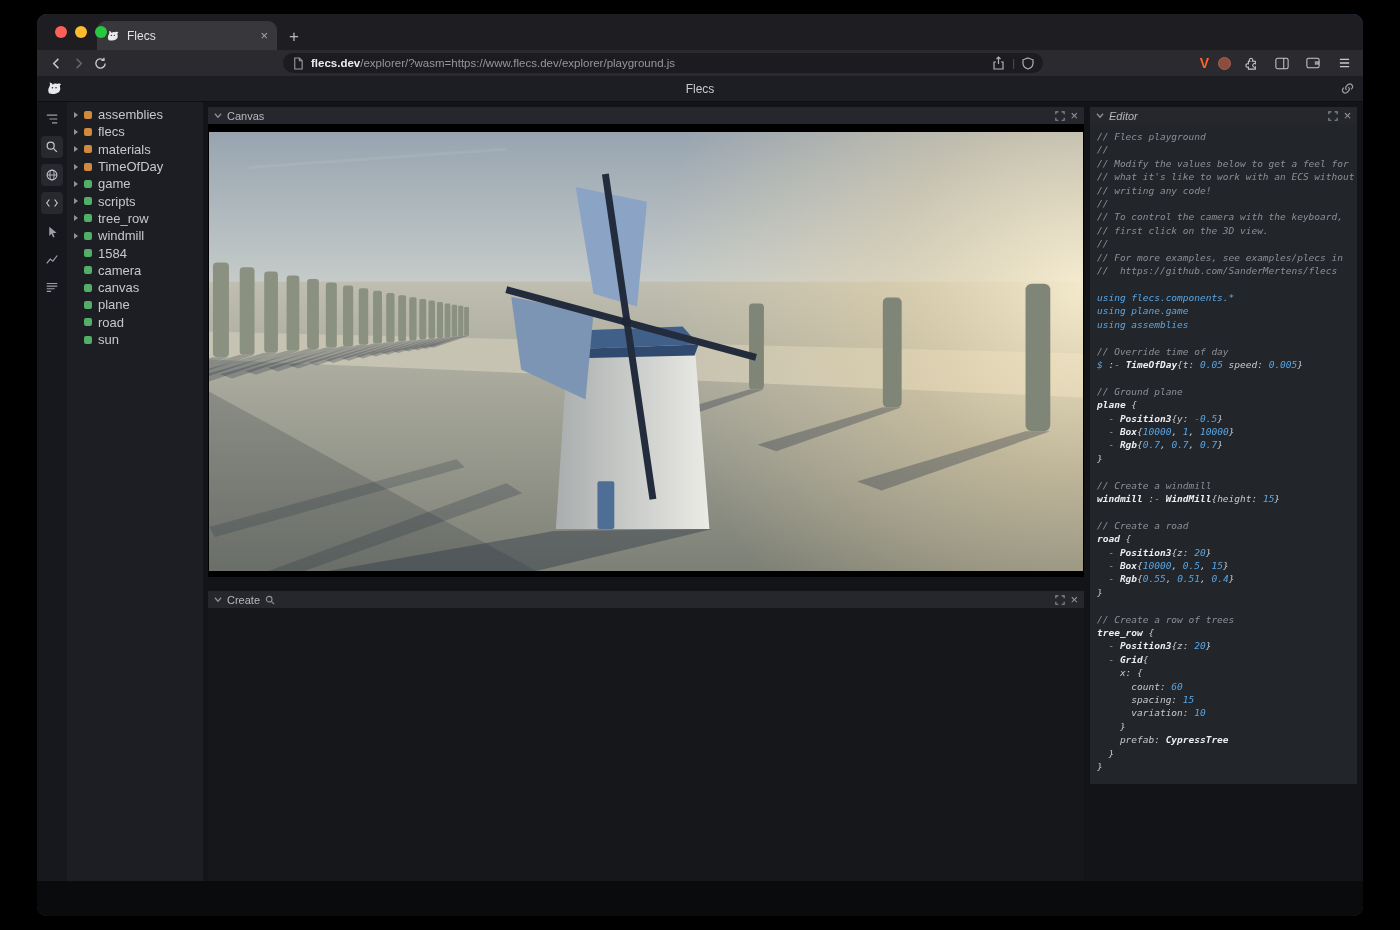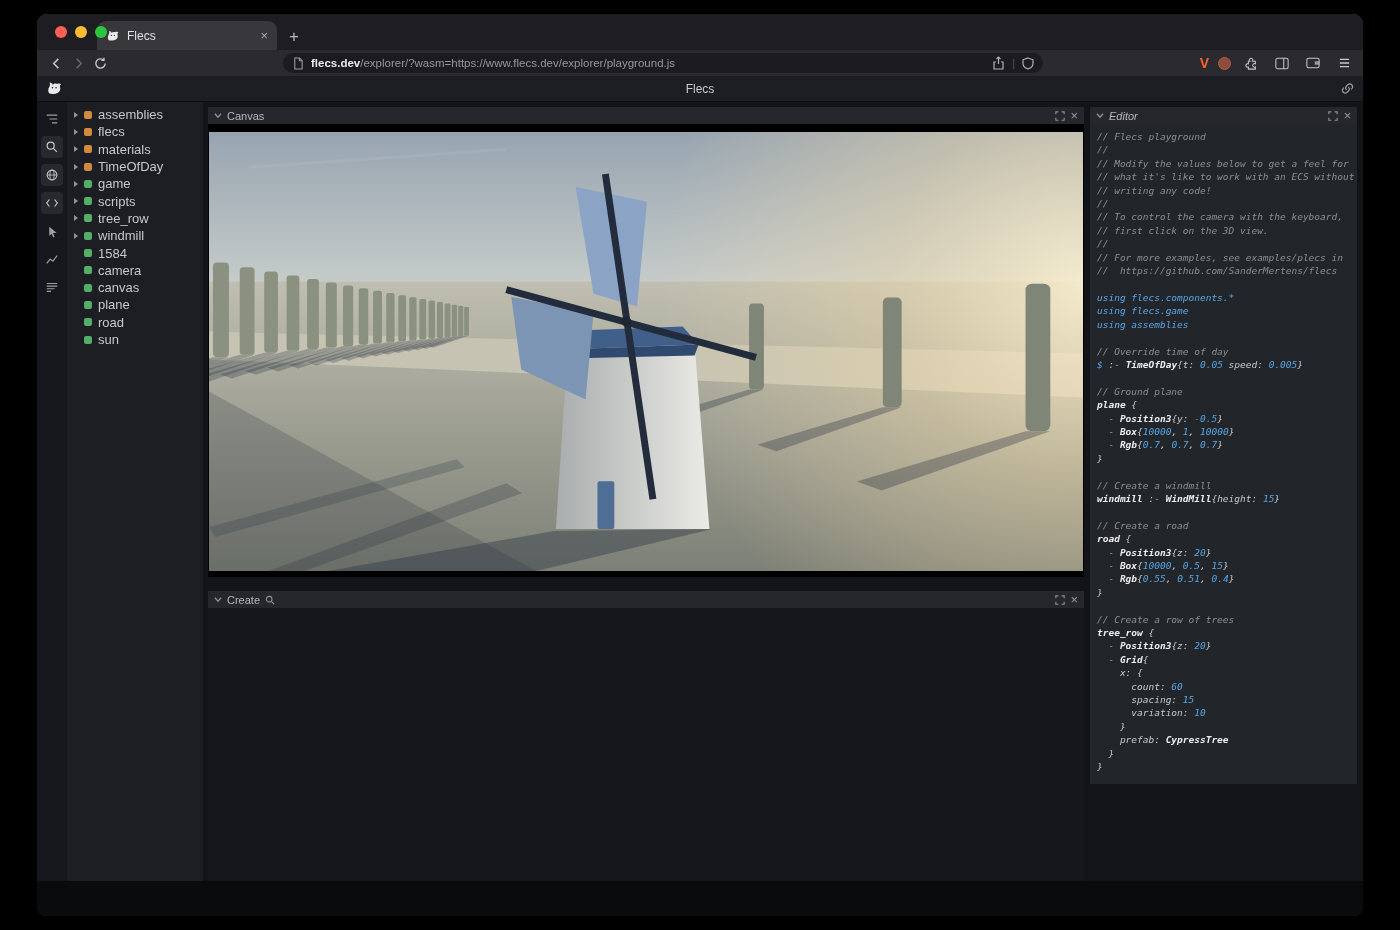--- a/index.html
+++ b/index.html
@@ -469,21 +469,21 @@
               <div class="code-line"><span class="cm">// what it's like to work with an ECS without</span></div>
               <div class="code-line"><span class="cm">// writing any code!</span></div>
               <div class="code-line"><span class="cm">//</span></div>
               <div class="code-line"><span class="cm">// To control the camera with the keyboard,</span></div>
               <div class="code-line"><span class="cm">// first click on the 3D view.</span></div>
               <div class="code-line"><span class="cm">//</span></div>
               <div class="code-line"><span class="cm">// For more examples, see examples/plecs in</span></div>
               <div class="code-line"><span class="cm">//  https://github.com/SanderMertens/flecs</span></div>
               <div class="code-line">&nbsp;</div>
               <div class="code-line"><span class="kw">using flecs.components.*</span></div>
-              <div class="code-line"><span class="kw">using flecs.game</span></div>
+              <div class="code-line"><span class="kw">using plane.game</span></div>
               <div class="code-line"><span class="kw">using assemblies</span></div>
               <div class="code-line">&nbsp;</div>
               <div class="code-line"><span class="cm">// Override time of day</span></div>
               <div class="code-line"><span class="kw">$ </span><span class="tx">:- </span><span class="id">TimeOfDay</span><span class="tx">{t: </span><span class="kw">0.05</span><span class="tx"> speed: </span><span class="kw">0.005</span><span class="tx">}</span></div>
               <div class="code-line">&nbsp;</div>
               <div class="code-line"><span class="cm">// Ground plane</span></div>
               <div class="code-line"><span class="id">plane</span><span class="tx"> {</span></div>
               <div class="code-line"><span class="tx">  - </span><span class="id">Position3</span><span class="tx">{y: </span><span class="kw">-0.5</span><span class="tx">}</span></div>
               <div class="code-line"><span class="tx">  - </span><span class="id">Box</span><span class="tx">{</span><span class="kw">10000</span><span class="tx">, </span><span class="kw">1</span><span class="tx">, </span><span class="kw">10000</span><span class="tx">}</span></div>
               <div class="code-line"><span class="tx">  - </span><span class="id">Rgb</span><span class="tx">{</span><span class="kw">0.7</span><span class="tx">, </span><span class="kw">0.7</span><span class="tx">, </span><span class="kw">0.7</span><span class="tx">}</span></div>

